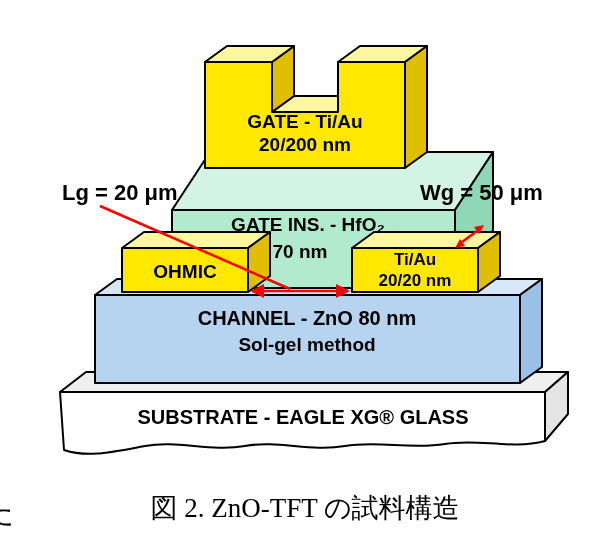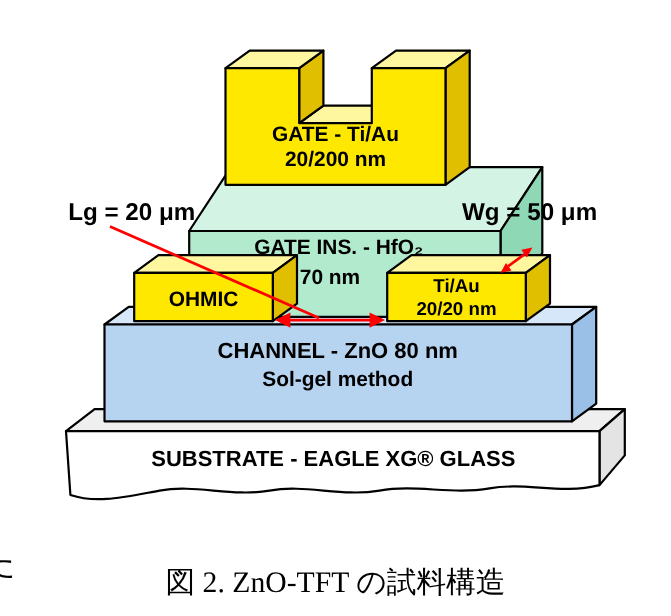--- a/index.html
+++ b/index.html
@@ -8,21 +8,21 @@
   #diagram{position:absolute;left:0;top:0;}
   svg .edge{stroke:#000;stroke-width:2;stroke-linejoin:round;}
   svg .noedge{stroke:none;}
   svg text{font-family:"Liberation Sans","DejaVu Sans",sans-serif;font-weight:bold;fill:#000;}
   svg text.c{text-anchor:middle;}
   svg .s17{font-size:17px;}
   svg .s19{font-size:19px;}
   svg .s20{font-size:20px;}
   svg .s22{font-size:22px;}
   .annot-line{fill:none;stroke-width:2.5;}
-  #caption{position:absolute;top:511px;left:0;width:610px;text-align:center;
+  #caption{position:absolute;top:490px;left:0;width:610px;text-align:center;
            font-family:"Liberation Serif","DejaVu Serif",serif;
            font-size:27px;color:#000;}
   #edge-partial{position:absolute;top:492px;left:-16px;
                 font-family:"Liberation Serif","DejaVu Serif",serif;
                 font-size:30px;color:#000;}
 </style>
 </head>
 <body>
 
 <svg id="diagram" width="610" height="472" viewBox="0 0 610 472" xmlns="http://www.w3.org/2000/svg">

